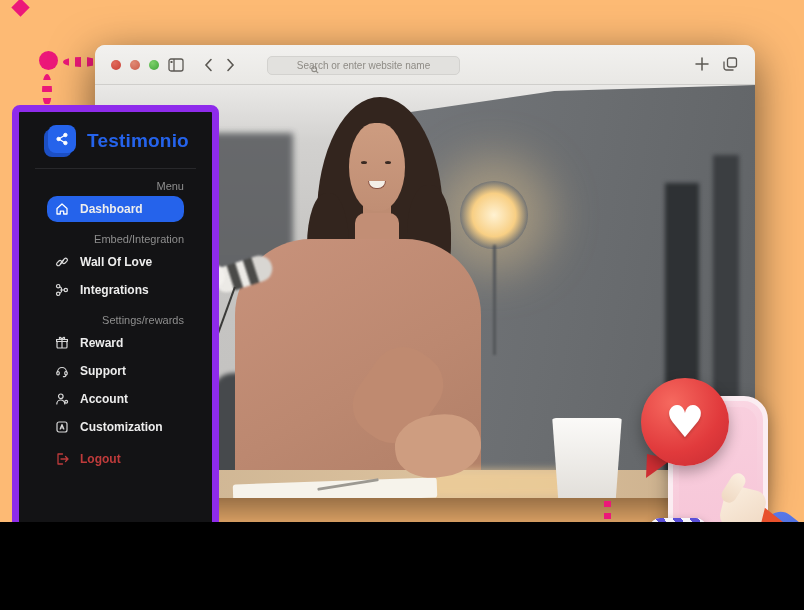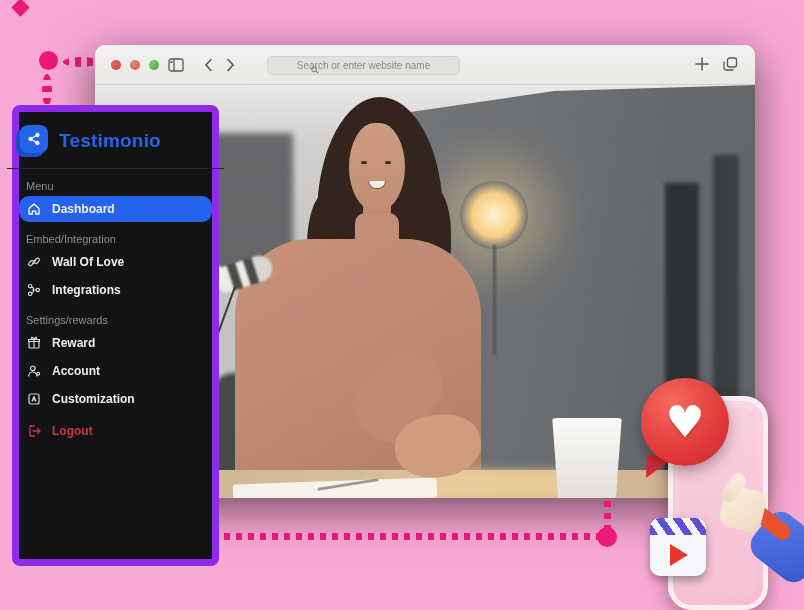--- a/index.html
+++ b/index.html
@@ -1,17 +1,17 @@
 <!DOCTYPE html>
 <html><head>
 <meta charset="utf-8">
 <style>
   html,body{margin:0;padding:0;background:#000;}
   *{box-sizing:border-box;font-family:"Liberation Sans",sans-serif;}
-  #stage{position:relative;width:804px;height:610px;background:#f9a8d4;overflow:hidden;}
+  #stage{position:relative;width:804px;height:522px;background:#fdba74;overflow:hidden;}
 
   
   .pink{background:#EC1879;}
   .diamond{position:absolute;left:14px;top:1px;width:13px;height:13px;transform:rotate(45deg);}
   .pcircle{position:absolute;border-radius:50%;}
   .pcircle.tl{left:39px;top:51px;width:19px;height:19px;}
   .pcircle.br{left:597px;top:527px;width:20px;height:20px;}
   .hdots{position:absolute;height:7px;background:repeating-linear-gradient(90deg,#EC1879 0 6px,transparent 6px 12px);}
   .hdots.tl{left:63px;top:57px;width:36px;}
   .hdots.bottom{left:224px;top:533px;width:374px;}
@@ -68,21 +68,21 @@
   .ph-pen{left:222px;top:398px;width:62px;height:3px;background:#9C9992;border-radius:2px;transform:rotate(-9deg);}
   .ph-cup{left:455px;top:333px;width:74px;height:80px;background:linear-gradient(#FBFAF8,#E2DFDA);
     clip-path:polygon(3% 0,97% 0,89% 100%,11% 100%);border-radius:6px;}
   .ph-mic{left:118px;top:176px;width:60px;height:26px;border-radius:13px;transform:rotate(-18deg);filter:blur(1px);
     background:linear-gradient(90deg,#ECEAE6 0 28%,#4A4A48 28% 44%,#ECEAE6 44% 56%,#4A4A48 56% 72%,#D8D6D2 72%);}
   .ph-mictip{left:110px;top:180px;width:20px;height:22px;border-radius:50%;background:#F2F0EC;filter:blur(1px);}
   .ph-stand{left:128px;top:200px;width:2px;height:64px;background:#3A3A38;transform:rotate(20deg);}
 
   
   .panel{position:absolute;left:12px;top:105px;width:207px;height:461px;background:#131315;
-    border:7px solid #8E2BEB;border-radius:8px;padding:8px 0 0;z-index:5;}
+    border:7px solid #8E2BEB;border-radius:8px;padding:8px 28px 0;z-index:5;text-align:right;}
   .brand{display:flex;align-items:center;gap:10px;height:38px;margin-top:2px;}
   .logo{position:relative;width:30px;height:30px;flex:0 0 30px;}
   .logo .back{position:absolute;left:-3px;top:3px;width:28px;height:28px;border-radius:8px;background:#1C4FC4;}
   .logo .front{position:absolute;left:1px;top:-1px;width:28px;height:28px;border-radius:8px;background:#2563EB;display:flex;align-items:center;justify-content:center;}
   .brand-name{color:#2563EB;font-size:19px;font-weight:700;letter-spacing:.2px;}
   .divider{height:1px;background:#28282B;margin:8px -12px 2px;}
   .sec-hdr{color:#8E8E8E;font-size:11px;margin:11px 0 4px 7px;}
   .item{display:flex;align-items:center;gap:11px;padding:6px 8px;margin:2px 0;border-radius:6px;
     color:#EDEDED;font-size:12px;font-weight:700;cursor:pointer;}
   .item svg{flex:0 0 14px;}
@@ -256,20 +256,29 @@
 
     <div class="item">
       <svg width="14" height="14" viewBox="0 0 14 14" fill="none" stroke="#D8D8D8" stroke-width="1.2">
           <rect x="2" y="5.5" width="10" height="6.5" rx="1"></rect>
           <path d="M1.6 3.5h10.8v2H1.6zM7 3.5V12M7 3.5C5.5 3.5 4 2.8 4.4 1.8 4.8.8 6.5 1.3 7 3.5zM7 3.5c1.5 0 3-.7 2.6-1.7C9.2.8 7.5 1.3 7 3.5z"></path>
         </svg>
       <span>Reward</span>
     </div>
     <div class="item">
       <svg width="14" height="14" viewBox="0 0 14 14" fill="none" stroke="#D8D8D8" stroke-width="1.2" stroke-linecap="round">
+          <path d="M2.5 8a4.5 4.5 0 0 1 9 0"></path>
+          <rect x="1.8" y="7.5" width="2.4" height="3.4" rx="1.1"></rect>
+          <rect x="9.8" y="7.5" width="2.4" height="3.4" rx="1.1"></rect>
+          <path d="M11 10.9c0 1.3-1.2 1.8-2.6 1.8"></path>
+        </svg>
+      <span>Support</span>
+    </div>
+    <div class="item">
+      <svg width="14" height="14" viewBox="0 0 14 14" fill="none" stroke="#D8D8D8" stroke-width="1.2" stroke-linecap="round">
           <circle cx="5.8" cy="4.3" r="2.3"></circle>
           <path d="M1.8 12a4 4 0 0 1 8 0"></path>
           <circle cx="11.2" cy="9.8" r="1.4"></circle>
         </svg>
       <span>Account</span>
     </div>
     <div class="item">
       <svg width="14" height="14" viewBox="0 0 14 14" fill="none" stroke="#D8D8D8" stroke-width="1.2" stroke-linejoin="round">
           <rect x="2" y="2" width="10" height="10" rx="2"></rect>
           <path d="M5 9.5 7 4.5l2 5M5.7 8h2.6"></path>

